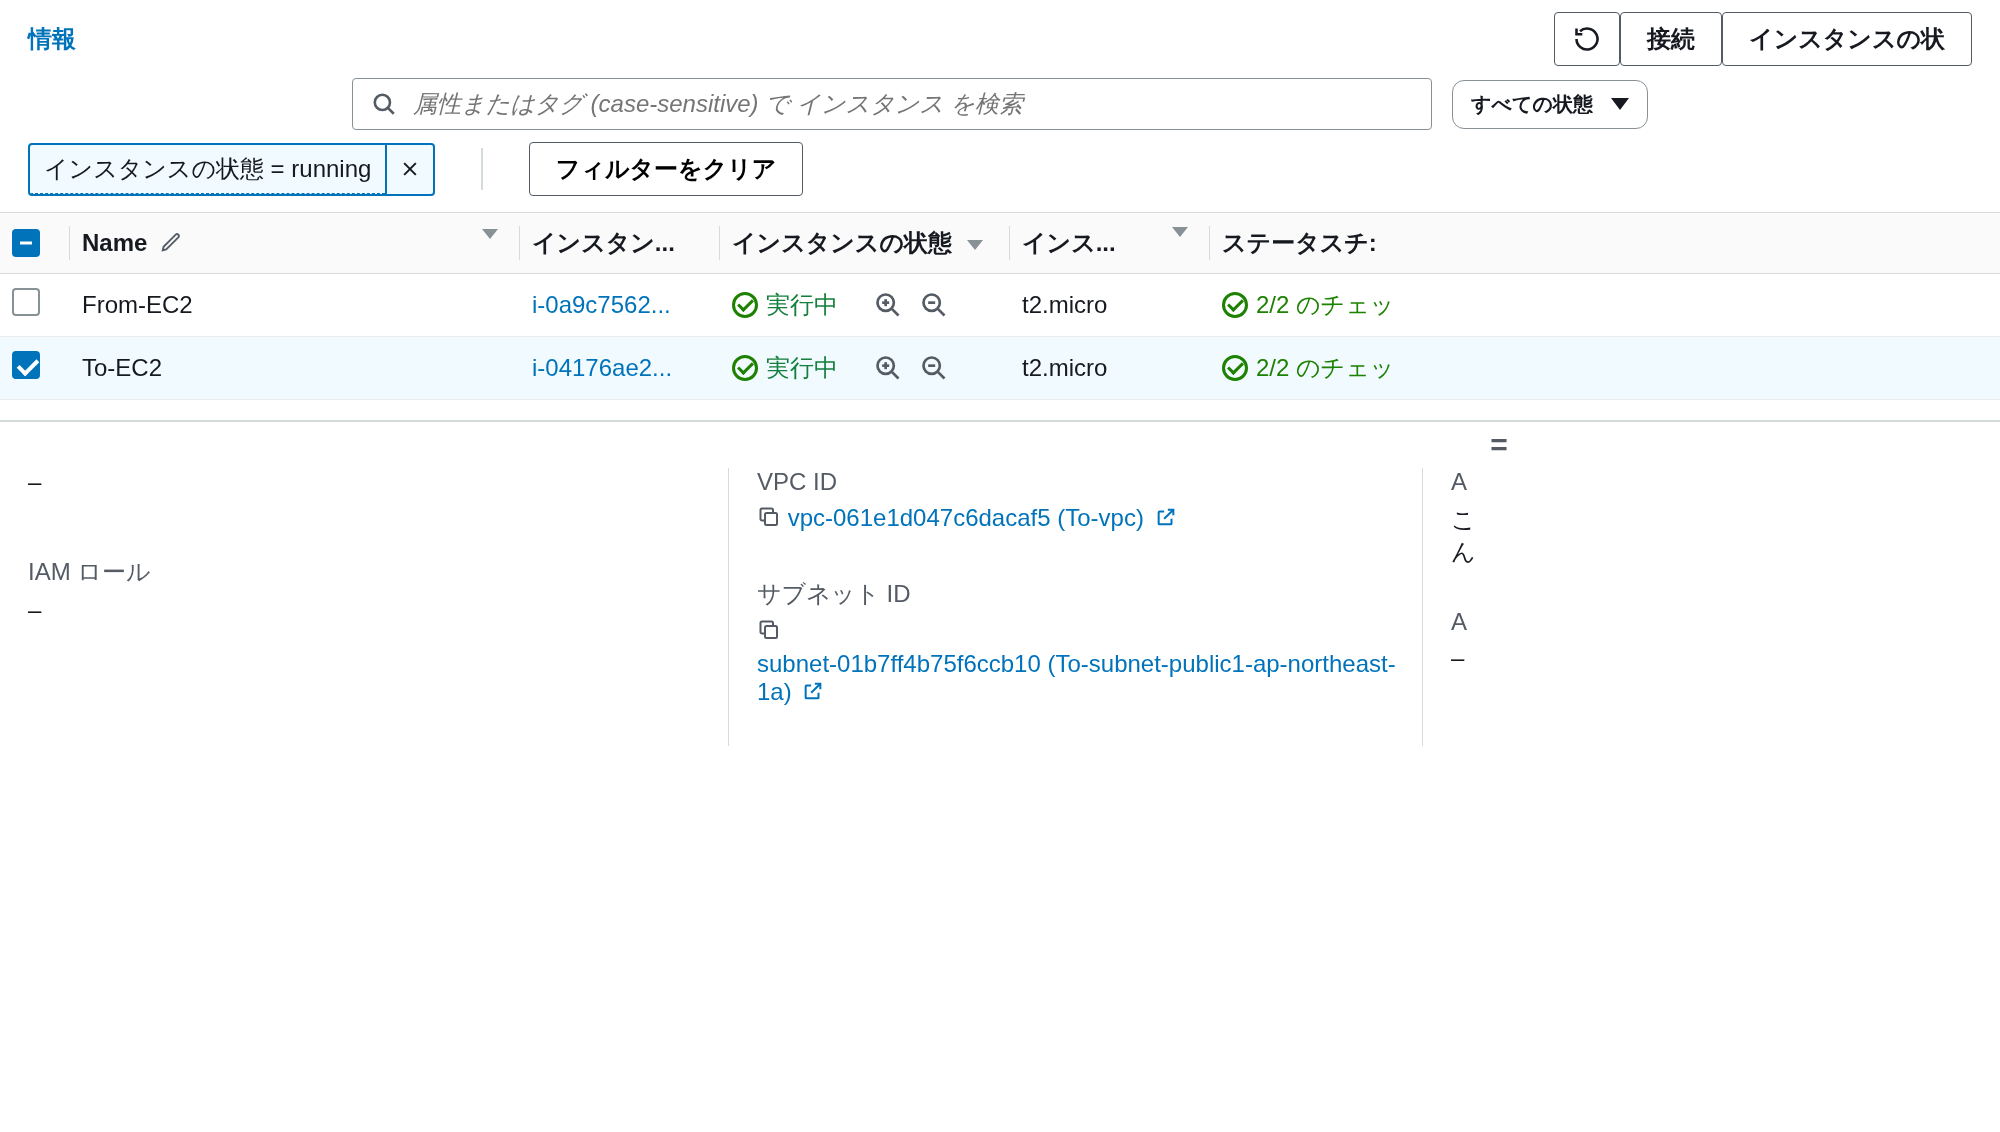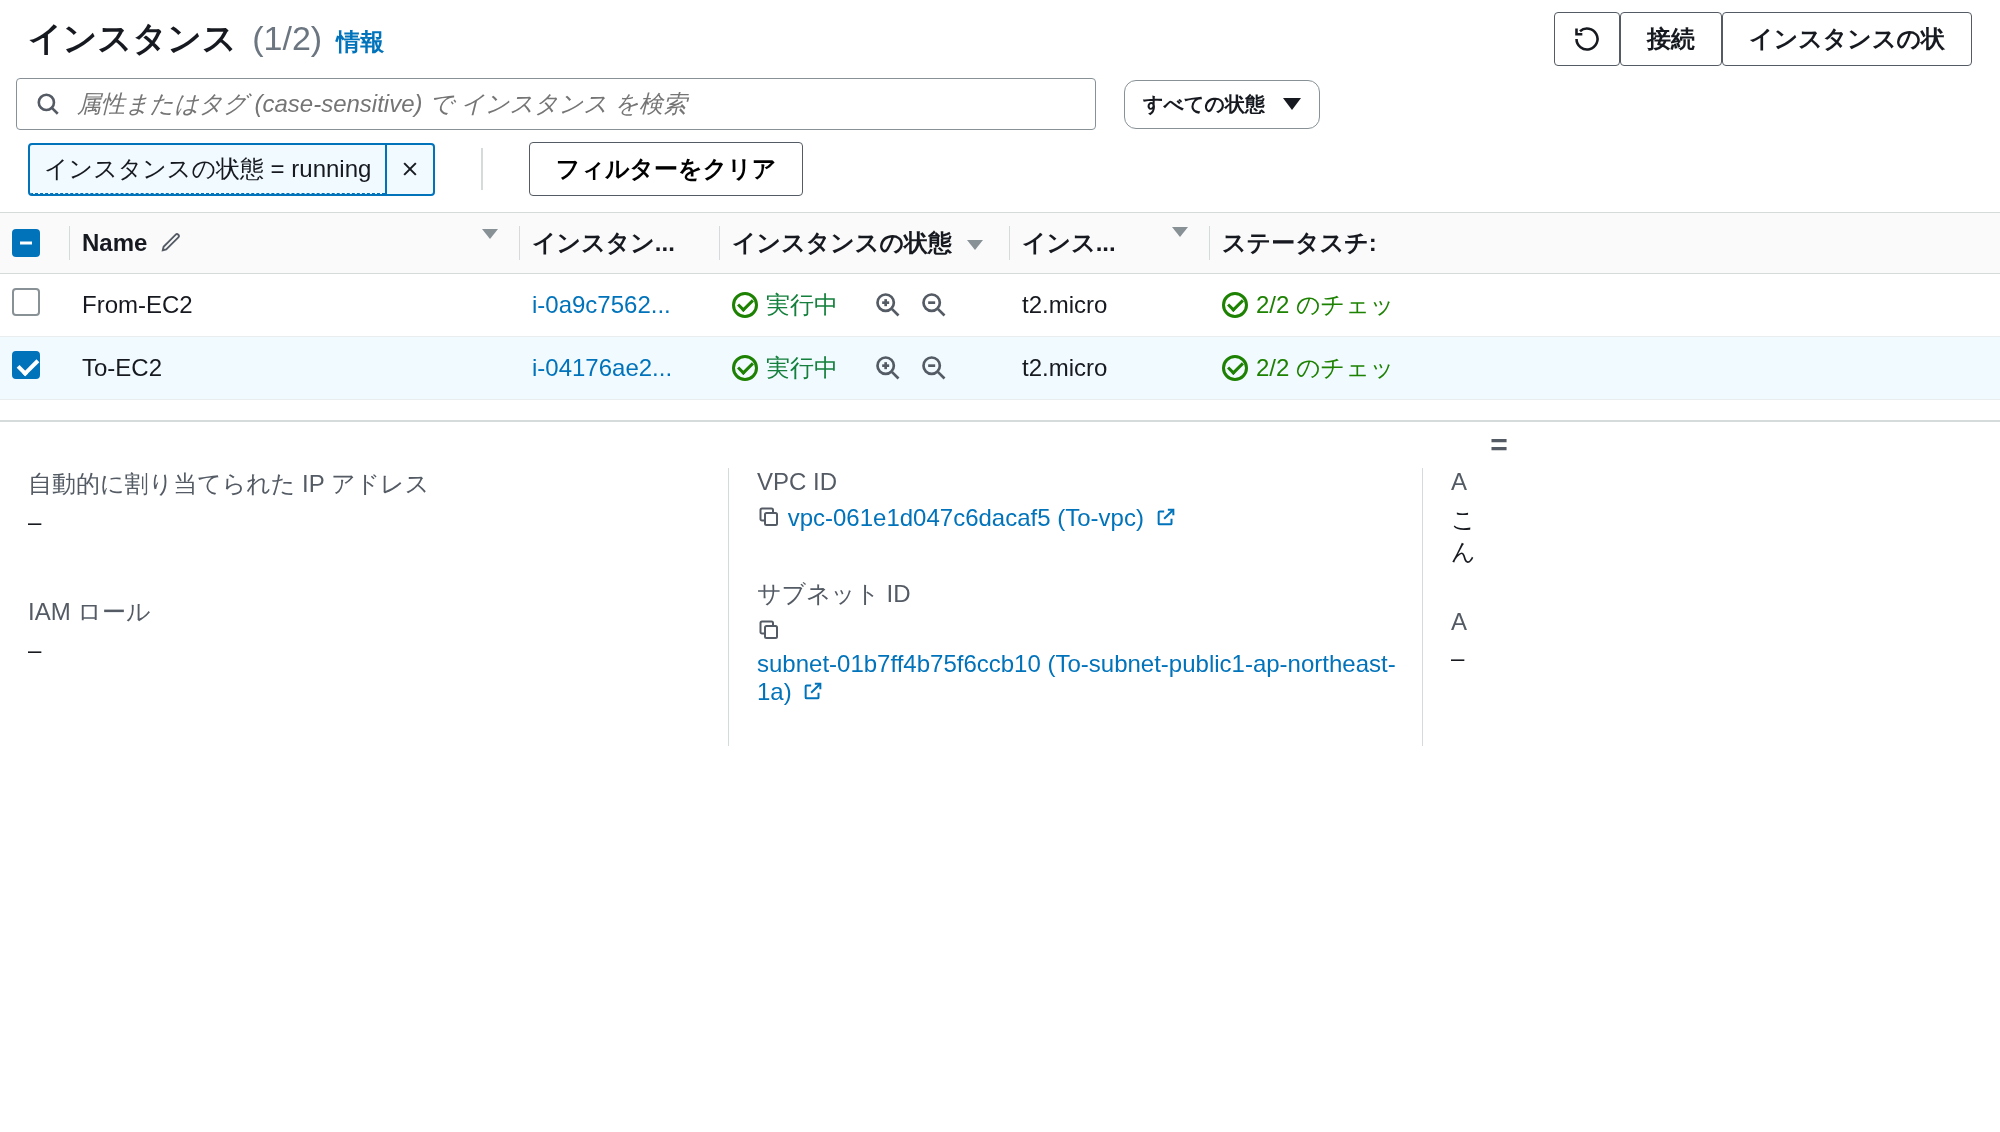--- a/index.html
+++ b/index.html
@@ -37,22 +37,23 @@
     color: #16191f;
     white-space: nowrap;
   }
   .btn.icon-only { padding: 10px 18px; }
   .refresh-svg { width: 28px; height: 28px; }
 
   
   .search-row {
     display: flex;
     align-items: center;
-    gap: 28px;
-    padding: 6px 28px 12px 16px;
+    gap: 20px;
+    padding: 6px 28px 12px 28px;
+    justify-content: center;
   }
   .search-box {
     flex: 1;
     max-width: 1080px;
     display: flex;
     align-items: center;
     gap: 14px;
     border: 1.5px solid #879196;
     border-radius: 4px;
     background: #fff;
@@ -217,24 +218,20 @@
   .field-value.dash{color:#16191f;}
   .copy-icon{width:24px;height:24px;color:#545b64;vertical-align:-3px;cursor:pointer;}
   .ext-icon{width:22px;height:22px;color:#0073bb;vertical-align:-2px;margin-left:4px;}
 
 </style>
 </head>
 <body>
 
 <div class="header">
   <div class="title-wrap">
-    <h1 class="page-title">
-      <span>インスタンス</span>
-      <span class="page-count">(1/2)</span>
-    </h1>
     <span class="info-link">情報</span>
   </div>
   <div class="header-actions">
     <button class="btn icon-only">
       <svg class="refresh-svg" viewBox="0 0 24 24" fill="none" stroke="#16191f" stroke-width="2.2">
         <path d="M3 12a9 9 0 1 0 3-6.7"></path>
           <polyline points="3 3 3 8 8 8"></polyline>
       </svg>
     </button>
     <button class="btn">接続</button>
@@ -372,21 +369,20 @@
     </tr>
   </tbody>
 </table>
 
 <div class="panel">
   <div class="drag-handle">=</div>
 
   <div class="detail-cols">
     <div class="col1">
       <div class="field">
-        <div class="field-label">自動的に割り当てられた IP アドレス</div>
         <div class="field-value dash">–</div>
       </div>
       <div class="field" style="margin-top:60px;">
         <div class="field-label">IAM ロール</div>
         <div class="field-value dash">–</div>
       </div>
     </div>
 
     <div class="col2">
       <div class="field">

